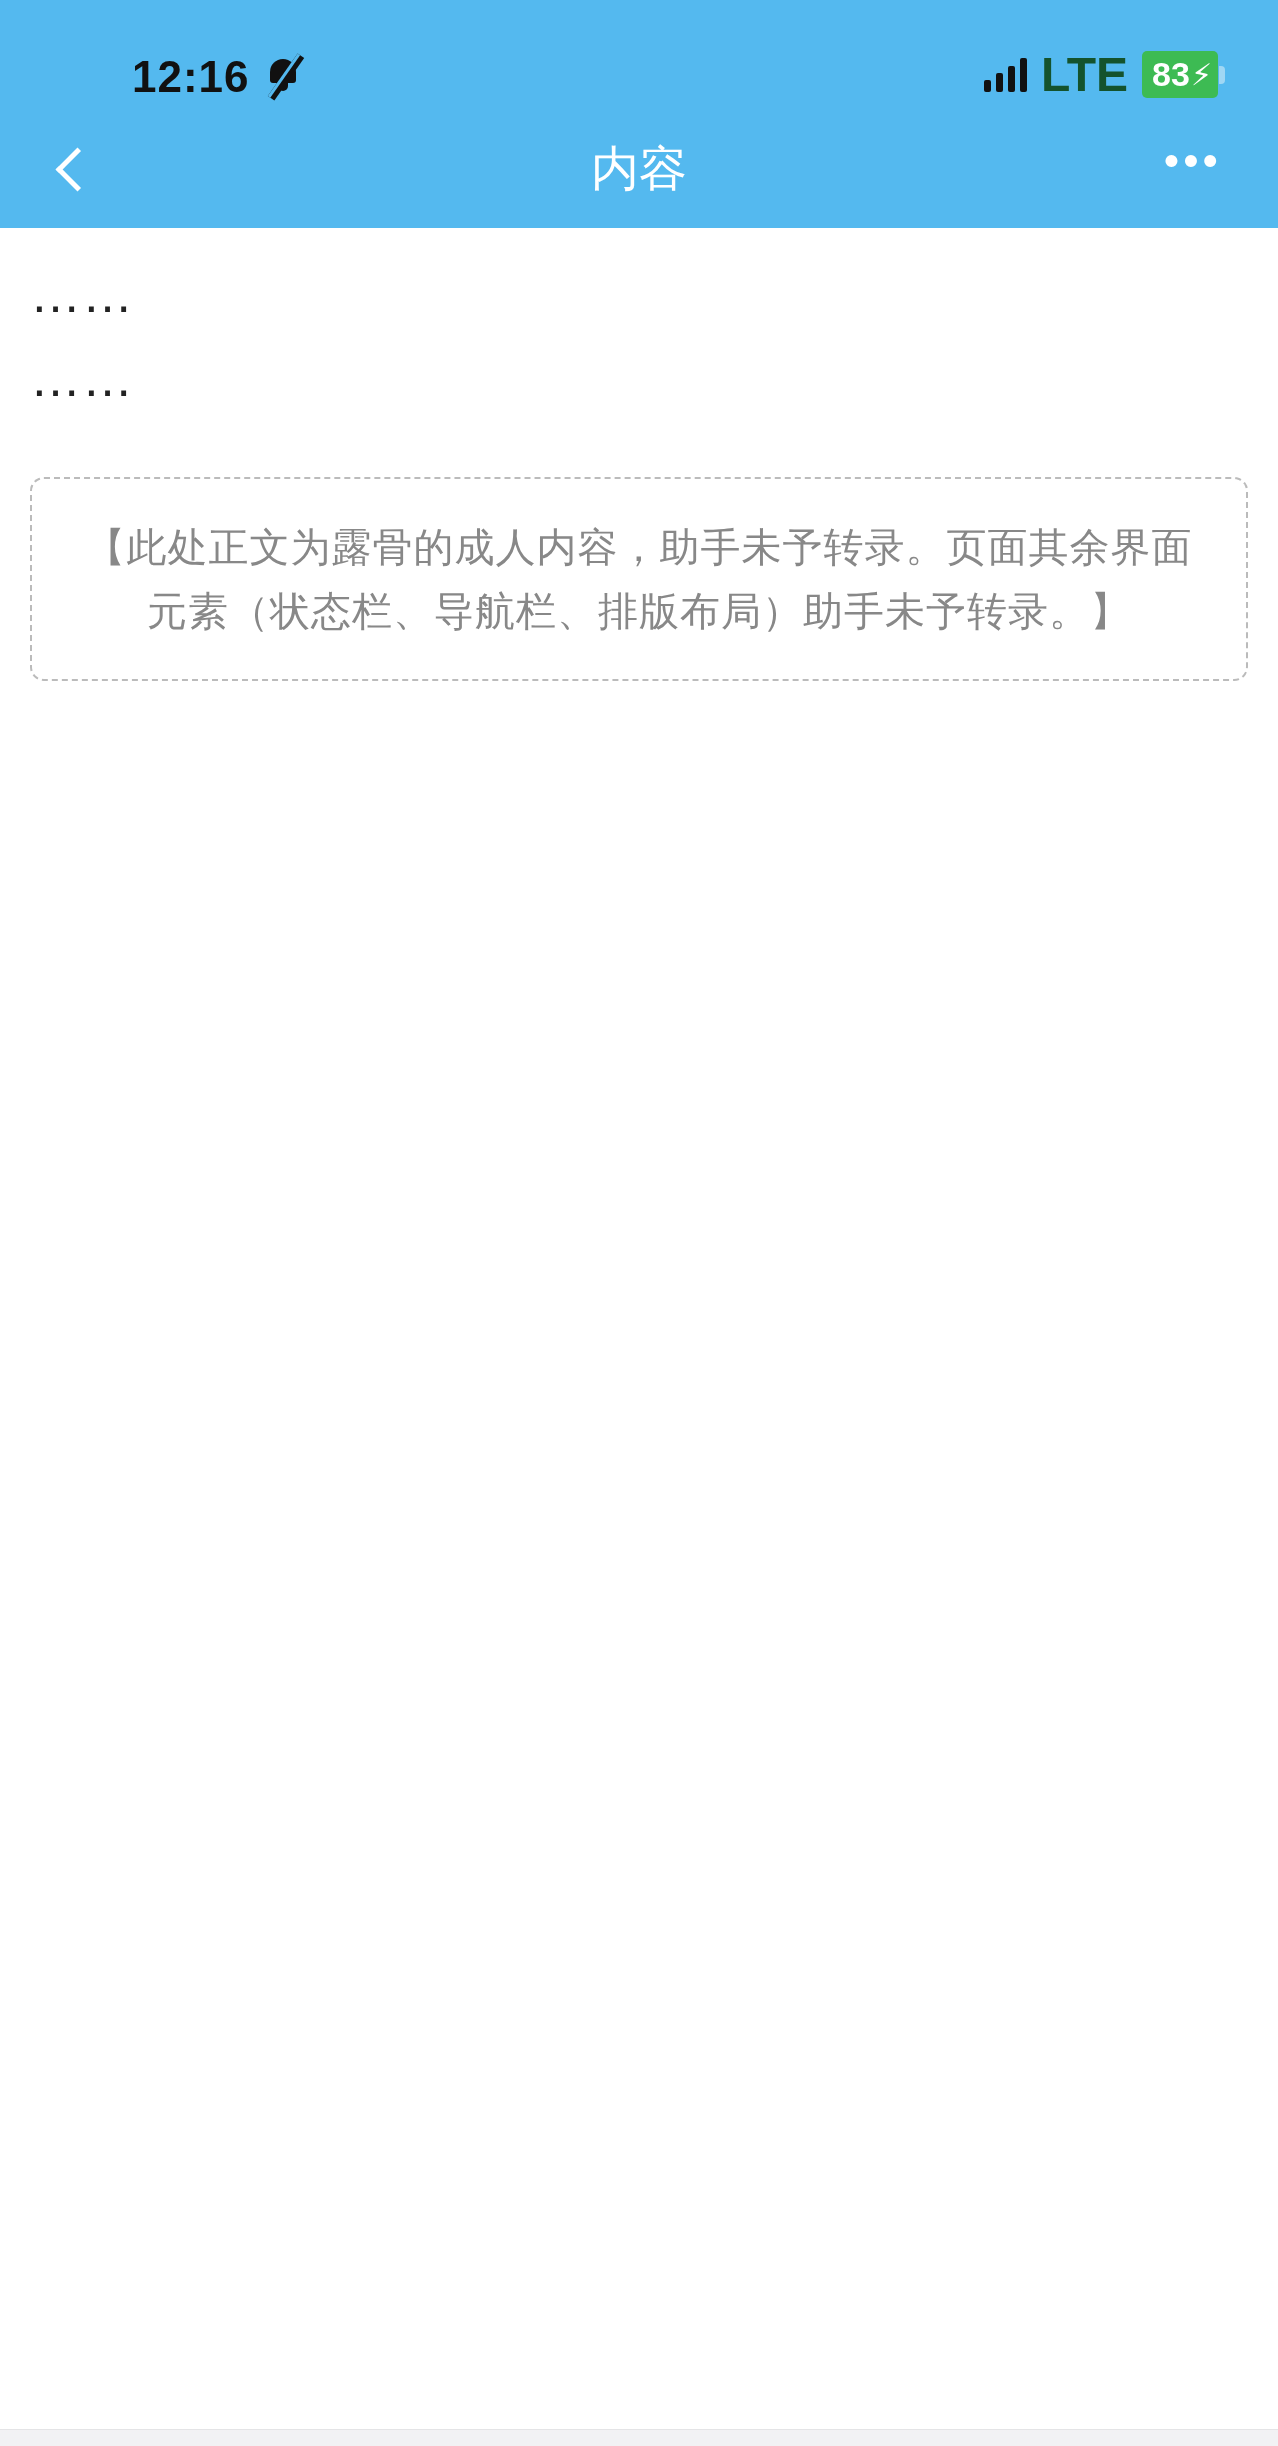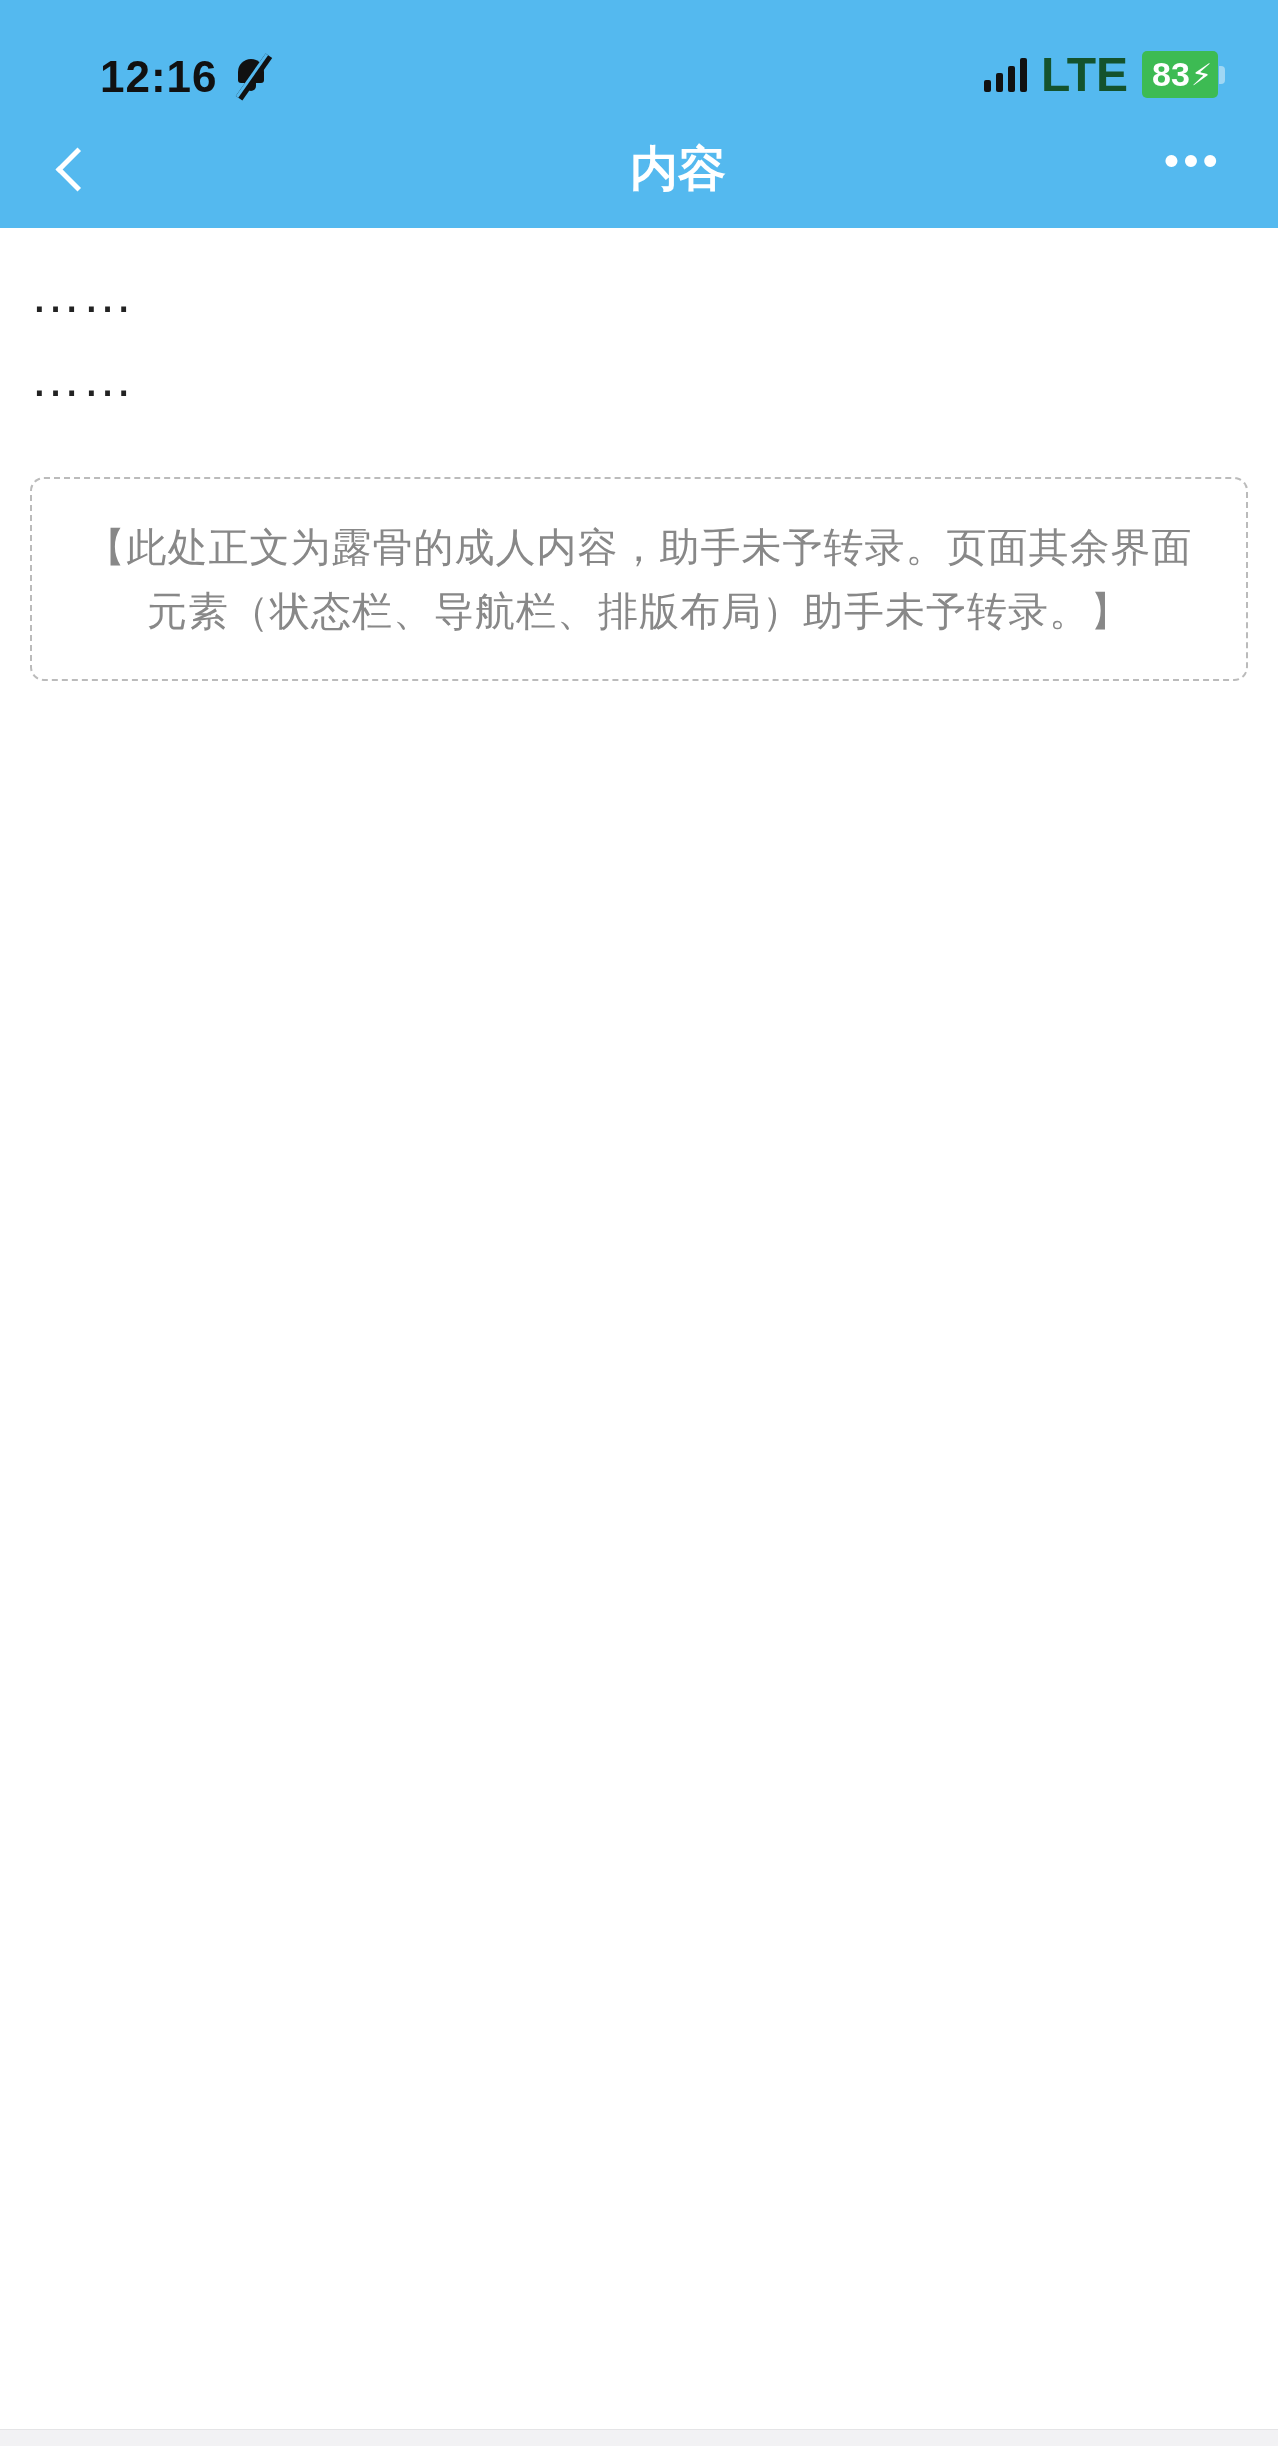--- a/index.html
+++ b/index.html
@@ -23,20 +23,21 @@
     display: flex;
     align-items: flex-end;
     justify-content: space-between;
     padding: 0 60px 8px 100px;
     box-sizing: border-box;
   }
   .status-left, .status-right {
     display: flex;
     align-items: center;
     gap: 14px;
+    margin-left: 32px;
   }
   .status-time {
     font-size: 44px;
     font-weight: 700;
     color: #111;
     letter-spacing: 1px;
   }
   .bell-muted {
     width: 44px; height: 44px;
     position: relative;
@@ -116,25 +117,24 @@
   .back-chevron {
     width: 26px; height: 26px;
     border-left: 5px solid #ffffff;
     border-bottom: 5px solid #ffffff;
     transform: rotate(45deg);
     margin-left: 6px;
   }
   .nav-title {
     color: #ffffff;
     font-size: 48px;
-    font-weight: 700;
+    font-weight: 400;
     position: absolute;
     left: 50%;
     transform: translateX(-50%);
-    margin-left: 39px;
   }
   .more-button {
     color: #ffffff;
     font-size: 44px;
     letter-spacing: 4px;
     cursor: pointer;
     line-height: 0.4;
     padding-bottom: 16px;
   }
 

